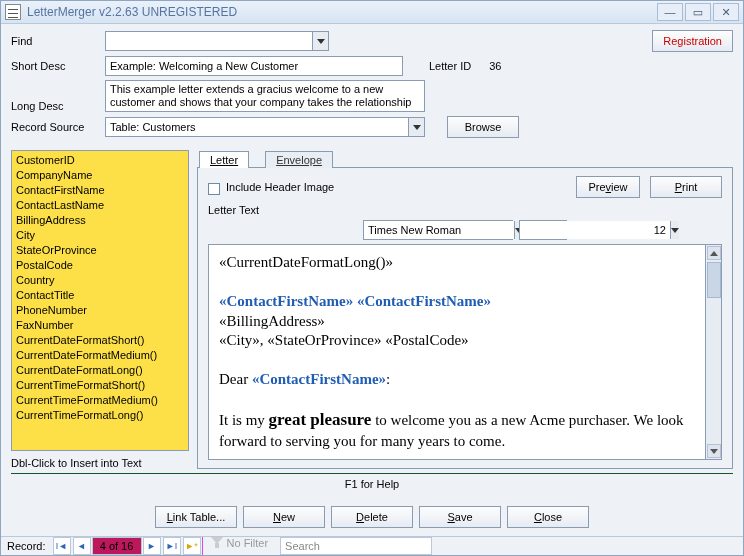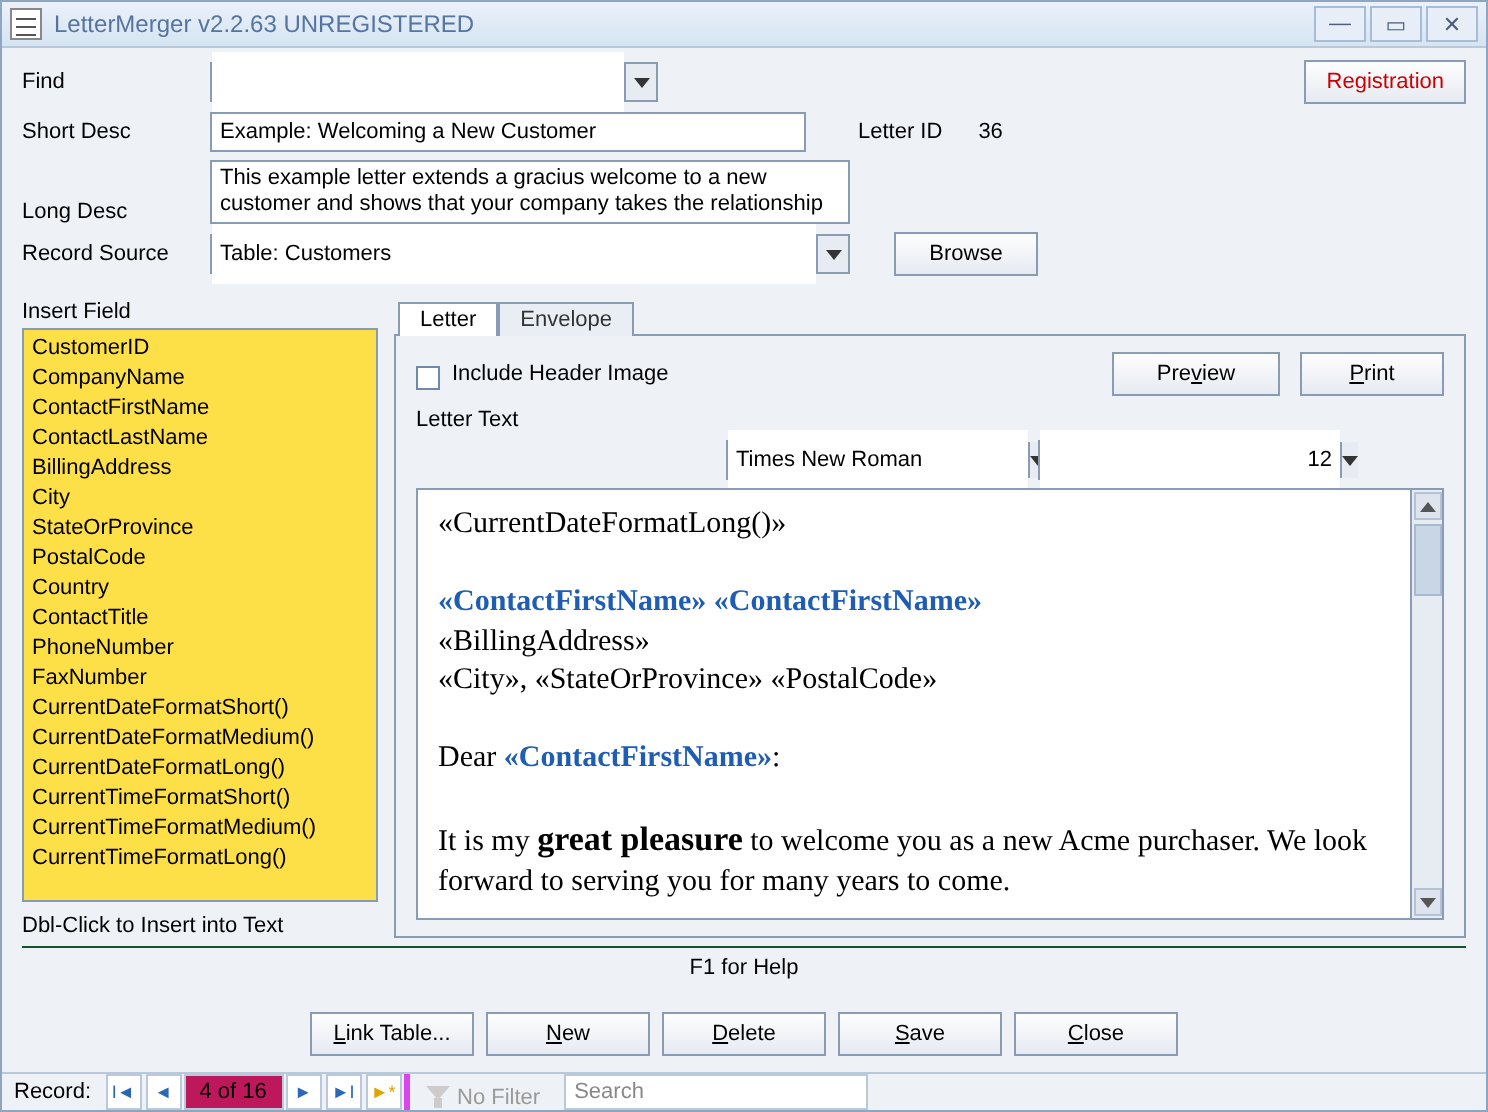--- a/index.html
+++ b/index.html
@@ -10,38 +10,38 @@
 .titlebar .app-icon::before { content:""; position:absolute; left:2px; top:4px; right:2px; border-top:1px solid #555; }
 .titlebar .app-icon::after { content:""; position:absolute; left:2px; top:8px; right:2px; border-top:1px solid #555; box-shadow:0 4px 0 #555; }
 .titlebar .title { color:#5574a0; font-size:12px; }
 .titlebar .spacer { flex:1; }
 .titlebar .win-btn { width: 26px; height: 18px; margin-left: 2px; border: 1px solid #a7bdd6; background:#e7eef8; display:flex; align-items:center; justify-content:center; color:#48607a; font-size:11px; cursor:pointer; }
 .content { flex:1; padding: 6px 10px 4px 10px; display:flex; flex-direction:column; gap:4px; }
 .row { display:flex; align-items:center; gap:6px; }
 .label { width: 88px; color:#000; }
 .combo, .textbox, .textarea, .select-narrow { border:1px solid #8a9cb3; background:#fff; font-size:11px; font-family:inherit; }
 .combo { height:20px; display:flex; align-items:center; }
-.combo input { border:none; outline:none; flex:1; height:30px; padding:0 4px; font-family:inherit; font-size:11px; }
+.combo input { border:none; outline:none; flex:1; height:18px; padding:0 4px; font-family:inherit; font-size:11px; }
 .combo .dd { width:16px; height:18px; border-left:1px solid #8a9cb3; background:#e7ecf3; display:flex; align-items:center; justify-content:center; cursor:pointer; }
 .dd::after { content:""; border-left:4px solid transparent; border-right:4px solid transparent; border-top:5px solid #333; }
 .textbox { height:20px; padding:1px 4px; }
 .textarea { padding:2px 4px; line-height:13px; height:32px; overflow:hidden; }
 .btn { border:1px solid #8a9cb3; background:linear-gradient(#fdfdfd,#e6ebf2); height:22px; padding:0 10px; font-size:11px; cursor:pointer; font-family:inherit; }
 .btn.red { color:#c00; }
 .reg-row { display:flex; }
 .reg-row .left { display:flex; align-items:center; gap:6px; }
 .reg-row .spacer { flex:1; }
 .body-split { display:flex; gap:8px; margin-top:8px; flex:1; min-height:0; }
 .fieldcol { width:178px; display:flex; flex-direction:column; }
 .fieldlist { border:1px solid #8a9cb3; background:#fde047; flex:1; overflow:auto; padding:2px 4px; }
 .fieldlist div { line-height:15px; white-space:nowrap; }
 .hint { margin-top:6px; color:#000; }
 .rightcol { flex:1; display:flex; flex-direction:column; min-width:0; }
 .tabs { display:flex; margin-left:2px; }
-.tab { border:1px solid #8a9cb3; border-bottom:none; background:#fff; padding:2px 10px; margin-right:0; position:relative; top:1px; cursor:pointer; }
+.tab { border:1px solid #8a9cb3; border-bottom:none; background:#fff; padding:2px 10px; margin-right:16px; position:relative; top:1px; cursor:pointer;text-decoration:underline; }
 .tab.inactive { background:#e9eef5; color:#333; }
 .tabpanel { border:1px solid #8a9cb3; background:#eef2f7; flex:1; padding:8px 10px; display:flex; flex-direction:column; min-height:0; }
 .tabtop { display:flex; align-items:center; gap:10px; }
 .chkbox { width:12px; height:12px; border:1px solid #6f89a7; background:#fff; display:inline-block; margin-right:6px; position:relative; top:2px; cursor:pointer; }
 .subrow { display:flex; align-items:center; gap:6px; margin-top:4px;justify-content:center; }
 .font-combo { width:150px; }
 .size-combo { width:48px; }
 .editor-wrap { flex:1; margin-top:4px; display:flex; min-height:0; }
 .editor { flex:1; border:1px solid #8a9cb3; background:#fff; padding:8px 10px; font-family:"Times New Roman", serif; font-size:15px; line-height:1.3; overflow:hidden; }
 .scrollbar { width:16px; border:1px solid #8a9cb3; border-left:none; background:#e7ecf3; display:flex; flex-direction:column; align-items:center; }
@@ -51,21 +51,21 @@
 .scroll-thumb { width:14px; height:36px; background:#c9d6e6; border:1px solid #a7b9d0; margin-top:1px; }
 .editor .merge { }
 .editor .blue { color:#1f5db3; font-weight:bold; }
 .bottom-btns { display:flex; justify-content:flex-end; gap:6px; padding:8px 2px 6px 2px; }
 .bottom-btns .btn { width:82px; }
 .statusline { display:flex; align-items:center; border-top:1px solid #14532d; padding:4px 8px; gap:8px;flex-direction:column; }
 .recordbar { height:22px; background:#eef2f7; border-top:1px solid #b9c8da; display:flex; align-items:center; font-size:11px; }
 .recordbar .lbl { padding:0 6px; color:#000; }
 .nav-btn { width:18px; height:18px; border:1px solid #b9c8da; background:#fff; display:flex; align-items:center; justify-content:center; cursor:pointer; color:#2a68b5; font-size:9px; margin:0 1px; }
 .rec-input { width:50px; height:18px; border:1px solid #b9c8da; background:#be185d; text-align:center; font-size:11px; font-family:inherit; }
-.filter-chip { display:flex; align-items:flex-end; gap:4px; padding:0 8px; color:#999; border-left:3px solid #d946ef; height:18px; }
+.filter-chip { display:flex; align-items:flex-start; gap:4px; padding:0 8px; color:#999; border-left:1px solid #d946ef; height:18px; }
 .filter-icon { width:12px; height:12px; position:relative; }
 .filter-icon::before { content:""; position:absolute; left:0; top:0; border-left:6px solid transparent; border-right:6px solid transparent; border-top:7px solid #ccc; }
 .filter-icon::after { content:""; position:absolute; left:4px; top:6px; width:4px; height:5px; background:#ccc; }
 .search-box { flex:0 0 150px; height:18px; border:1px solid #b9c8da; background:#fff; padding:0 4px; color:#888; margin-left:4px; font-size:11px; font-family:inherit; }
 u.ul { text-decoration:underline; }
 </style>
 </head>
 <body>
 
 <div class="window">
@@ -111,21 +111,20 @@
       <div class="combo" style="width:320px">
         <input type="text" value="Table: Customers" style="">
         <div class="dd"></div>
       </div>
       <div style="width:10px"></div>
       <button class="btn" style="width:72px">Browse</button>
     </div>
 
     <div class="body-split">
       <div class="fieldcol">
-        <div style="margin-bottom:2px">Insert Field</div>
         <div class="fieldlist" id="fieldlist">
             <div>CustomerID</div>
             <div>CompanyName</div>
             <div>ContactFirstName</div>
             <div>ContactLastName</div>
             <div>BillingAddress</div>
             <div>City</div>
             <div>StateOrProvince</div>
             <div>PostalCode</div>
             <div>Country</div>
@@ -147,21 +146,21 @@
           <div class="tab">Letter</div>
           <div class="tab inactive">Envelope</div>
         </div>
         <div class="tabpanel">
           <div class="tabtop">
             <div style="display:flex;align-items:center">
               <span class="chkbox"></span>
               <span>Include Header Image</span>
             </div>
             <div style="flex:1"></div>
-            <button class="btn" style="width:84px">Pre<u class="ul">v</u>iew</button>
+            <button class="btn" style="width:64px">Pre<u class="ul">v</u>iew</button>
             <button class="btn" style="width:72px"><u class="ul">P</u>rint</button>
           </div>
           <div style="margin-top:6px">Letter Text</div>
           <div class="subrow">
             <div class="combo font-combo">
               <input type="text" value="Times New Roman" style="">
               <div class="dd"></div>
             </div>
             <div class="combo size-combo">
               <input type="text" style="text-align: right;" value="12">

